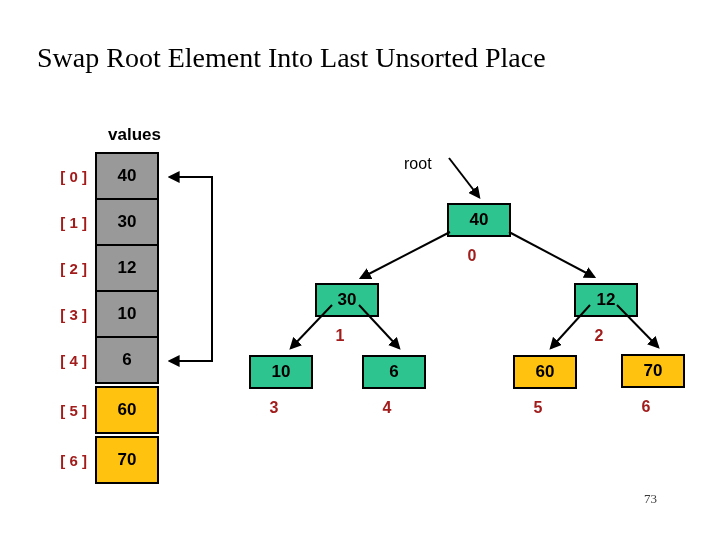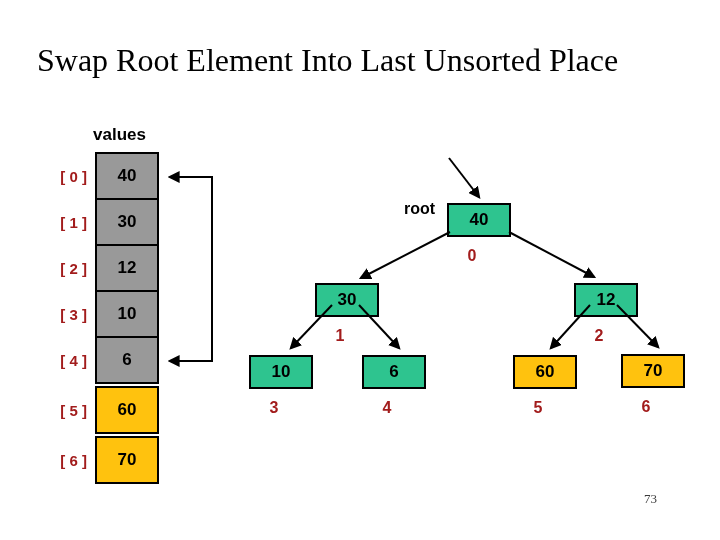--- a/index.html
+++ b/index.html
@@ -5,26 +5,26 @@
   html,body{margin:0;padding:0;}
   body{
     width:720px;height:540px;position:relative;overflow:hidden;
     background:#ffffff;
     font-family:"Liberation Sans","DejaVu Sans",sans-serif;
   }
   
   .slide-title{
     position:absolute;left:37px;top:42px;
     font-family:"Liberation Serif","DejaVu Serif",serif;
-    font-size:32px;color:#000;white-space:nowrap;
+    font-size:28px;color:#000;white-space:nowrap;
   }
   
   .values-label{
     position:absolute;left:93px;top:125px;width:68px;
-    text-align:left;font-weight:bold;font-size:17px;color:#000;
+    text-align:right;font-weight:bold;font-size:17px;color:#000;
   }
   #array{position:absolute;left:45px;top:152px;}
   .array-row{display:flex;align-items:center;height:48px;}
   .array-row + .array-row{margin-top:-2px;}
   .array-row.sorted + .array-row.sorted{margin-top:2px;}
   .array-row.first-sorted{margin-top:2px !important;}
   .array-row .idx{
     width:42px;margin-right:8px;text-align:right;
     font-weight:bold;font-size:15px;white-space:pre;
   }
@@ -38,21 +38,21 @@
     position:absolute;box-sizing:border-box;width:64px;height:34px;
     border:2px solid #000;display:flex;align-items:center;justify-content:center;
     font-weight:bold;font-size:17px;color:#000;z-index:1;
   }
   .tree-idx{
     position:absolute;width:20px;text-align:center;
     font-weight:bold;font-size:16px;z-index:2;
   }
   .root-label{
     position:absolute;left:404px;top:155px;
-    font-weight:bold;font-size:16px;color:#000;margin-top:45px;
+    font-weight:normal;font-size:16px;color:#000;
   }
   
   #arrow-layer{position:absolute;left:0;top:0;z-index:5;pointer-events:none;}
   
   .page-number{
     position:absolute;left:644px;top:491px;
     font-family:"Liberation Serif","DejaVu Serif",serif;
     font-size:13px;color:#3a3a3a;
   }
 </style>

